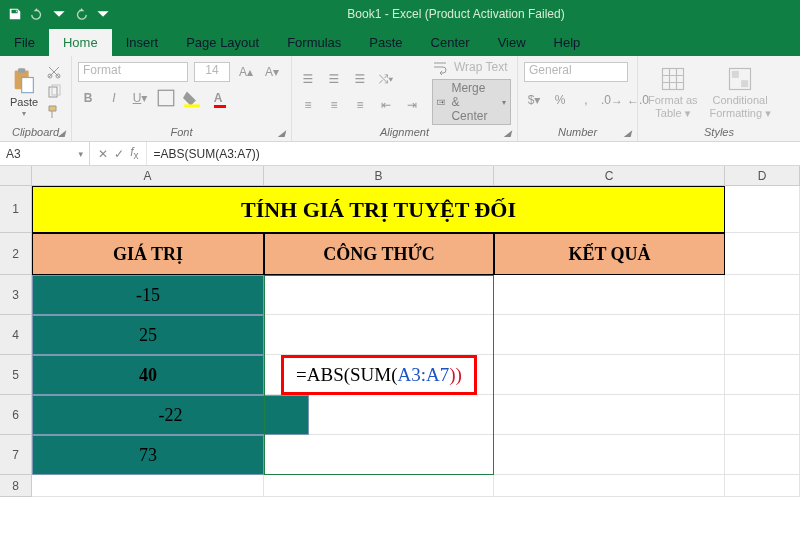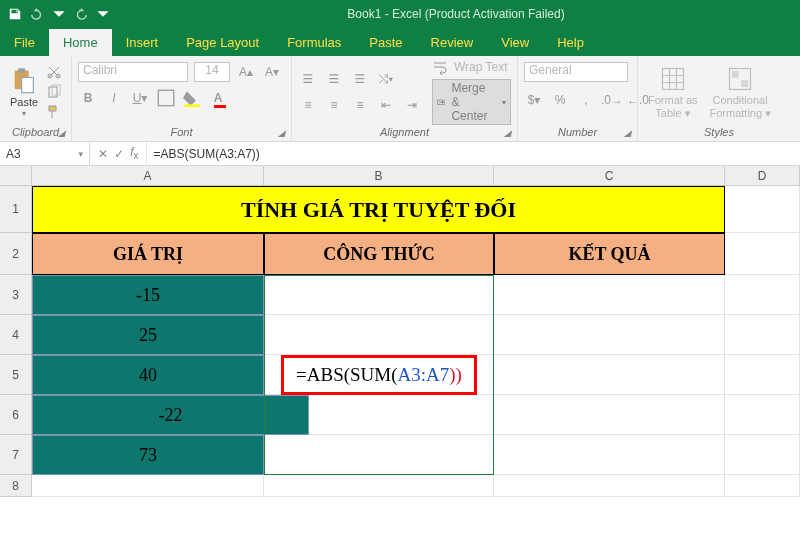--- a/index.html
+++ b/index.html
@@ -3,21 +3,21 @@
 <meta charset="utf-8">
 <style>
   * { box-sizing: border-box; margin: 0; padding: 0; }
   body { font-family: "Segoe UI", Arial, sans-serif; font-size: 12px; background: #fff; width: 800px; height: 533px; overflow: hidden; }
   .titlebar { background: #0f7f44; height: 28px; display: flex; align-items: center; color: #fff; }
   .titlebar .qat { display: flex; align-items: center; gap: 4px; padding-left: 6px; }
   .qat .icon { width: 18px; height: 18px; display: flex; align-items: center; justify-content: center; color: #fff; }
   .qat .icon svg { width: 14px; height: 14px; }
   .title-center { flex: 1; text-align: center; font-size: 12px; color: #d7ecd7; }
   .menubar { background: #0f7f44; height: 28px; display: flex; align-items: flex-end; }
-  .menubar .tab { padding: 6px 14px; color: #fde047; font-size: 13px; cursor: pointer; }
+  .menubar .tab { padding: 6px 14px; color: #0f172a; font-size: 13px; cursor: pointer; }
   .menubar .tab.active { background: #f3f3f3; color: #1f7f44; }
   .menubar .tell { display: flex; align-items: center; gap: 6px; color: #d7ecd7; padding: 6px 12px; }
   .ribbon { background: #f3f3f3; border-bottom: 1px solid #d7d7d7; height: 86px; display: flex; }
   .group { border-right: 1px solid #e0e0e0; display: flex; flex-direction: column; padding: 2px 6px 1px; }
   .group .body { flex: 1; display: flex; align-items: center; gap: 4px; }
   .group .label { text-align: center; font-size: 11px; color: #6a6a6a; padding-bottom: 2px; position: relative; font-style: italic; }
   .group .label .launcher { position: absolute; right: 0; bottom: 2px; font-size: 9px; color: #888; }
   .btnv { display: flex; flex-direction: column; align-items: center; justify-content: center; gap: 1px; color: #888; font-size: 11px; padding: 2px 4px; }
   .ico { width: 16px; height: 16px; display: inline-flex; align-items: center; justify-content: center; }
   .ico.lg { width: 28px; height: 28px; }
@@ -85,21 +85,21 @@
   <div class="title-center">Book1  -  Excel (Product Activation Failed)</div>
 </div>
 
 <div class="menubar">
   <div class="tab">File</div>
   <div class="tab active">Home</div>
   <div class="tab">Insert</div>
   <div class="tab">Page Layout</div>
   <div class="tab">Formulas</div>
   <div class="tab">Paste</div>
-  <div class="tab">Review</div>
+  <div class="tab">Center</div>
   <div class="tab">View</div>
   <div class="tab">Help</div>
 </div>
 
 <div class="ribbon">
   <div class="group" style="width:72px">
     <div class="body">
       <div class="btnv">
         <span class="ico lg">
             <svg viewBox="0 0 24 24">
@@ -132,21 +132,21 @@
             </svg>
           </span>
       </div>
     </div>
     <div class="label"><span>Clipboard</span><span class="launcher">◢</span></div>
   </div>
 
   <div class="group" style="width:220px">
     <div class="body ribcol" style="align-items:flex-start;gap:6px;padding-top:4px">
       <div class="row">
-        <div class="ribbox disabled" style="width:110px">Calibri</div>
+        <div class="ribbox disabled" style="width:110px">Format</div>
         <div class="ribbox disabled" style="width:36px;text-align:center">14</div>
         <span class="iconbtn">A▴</span>
         <span class="iconbtn">A▾</span>
       </div>
       <div class="row disabled">
         <span class="iconbtn">
             <b>B</b>
           </span>
         <span class="iconbtn">
             <i>I</i>
@@ -337,21 +337,21 @@
     <div class="hdrcell" id="hC2" style="left: 462px; top: 47px; width: 231px; height: 42px;">
         <span>KẾT QUẢ</span>
       </div>
 
     <div class="valcell" id="vA3" style="left: 0px; top: 89px; width: 232px; height: 40px;">
         <span>-15</span>
       </div>
     <div class="valcell" id="vA4" style="left: 0px; top: 129px; width: 232px; height: 40px;">
         <span>25</span>
       </div>
-    <div class="valcell" id="vA5" style="left: 0px; top: 169px; width: 232px; height: 40px;">
+    <div class="valcell" id="vA5" style="left: 0px; top: 169px; width: 232px; height: 40px; font-weight: bold;">
         <span>40</span>
       </div>
     <div class="valcell" id="vA6" style="left: 0px; top: 209px; width: 277px; height: 40px;">
         <span>-22</span>
       </div>
     <div class="valcell" id="vA7" style="left: 0px; top: 249px; width: 232px; height: 40px;">
         <span>73</span>
       </div>
 
     <div class="formulaMerged" id="fB" style="left: 232px; top: 89px; width: 230px; height: 200px;">

